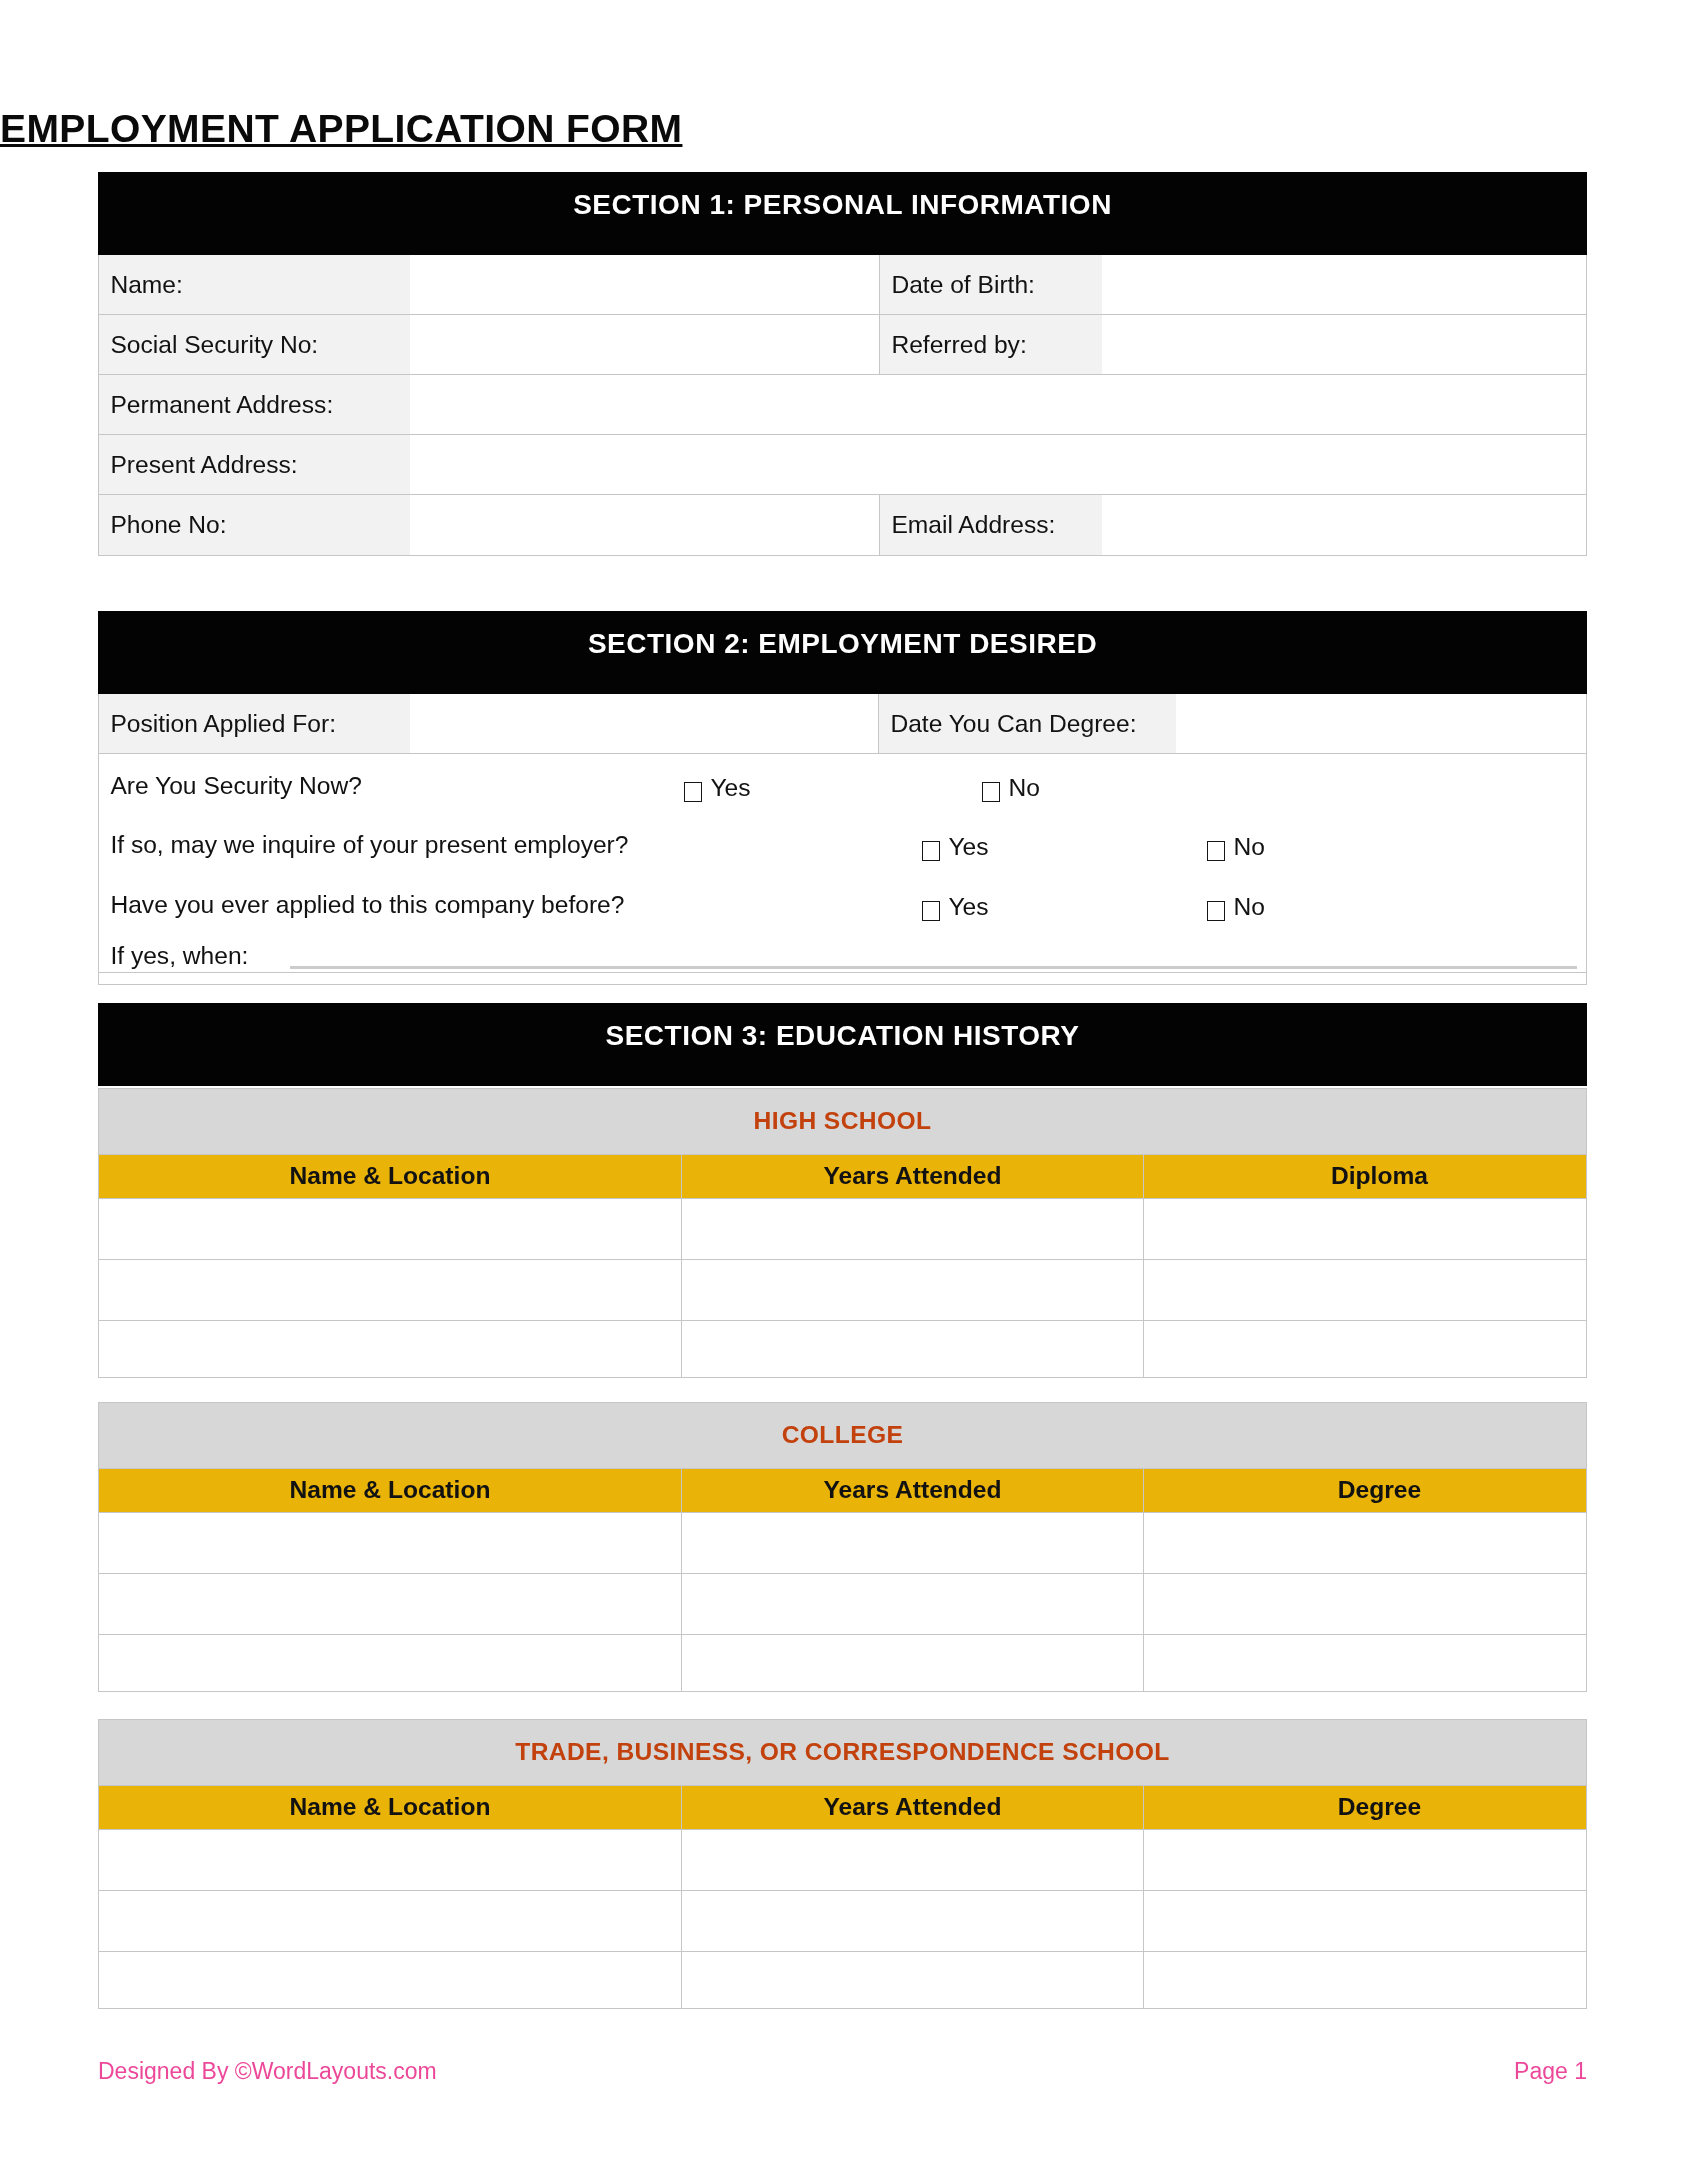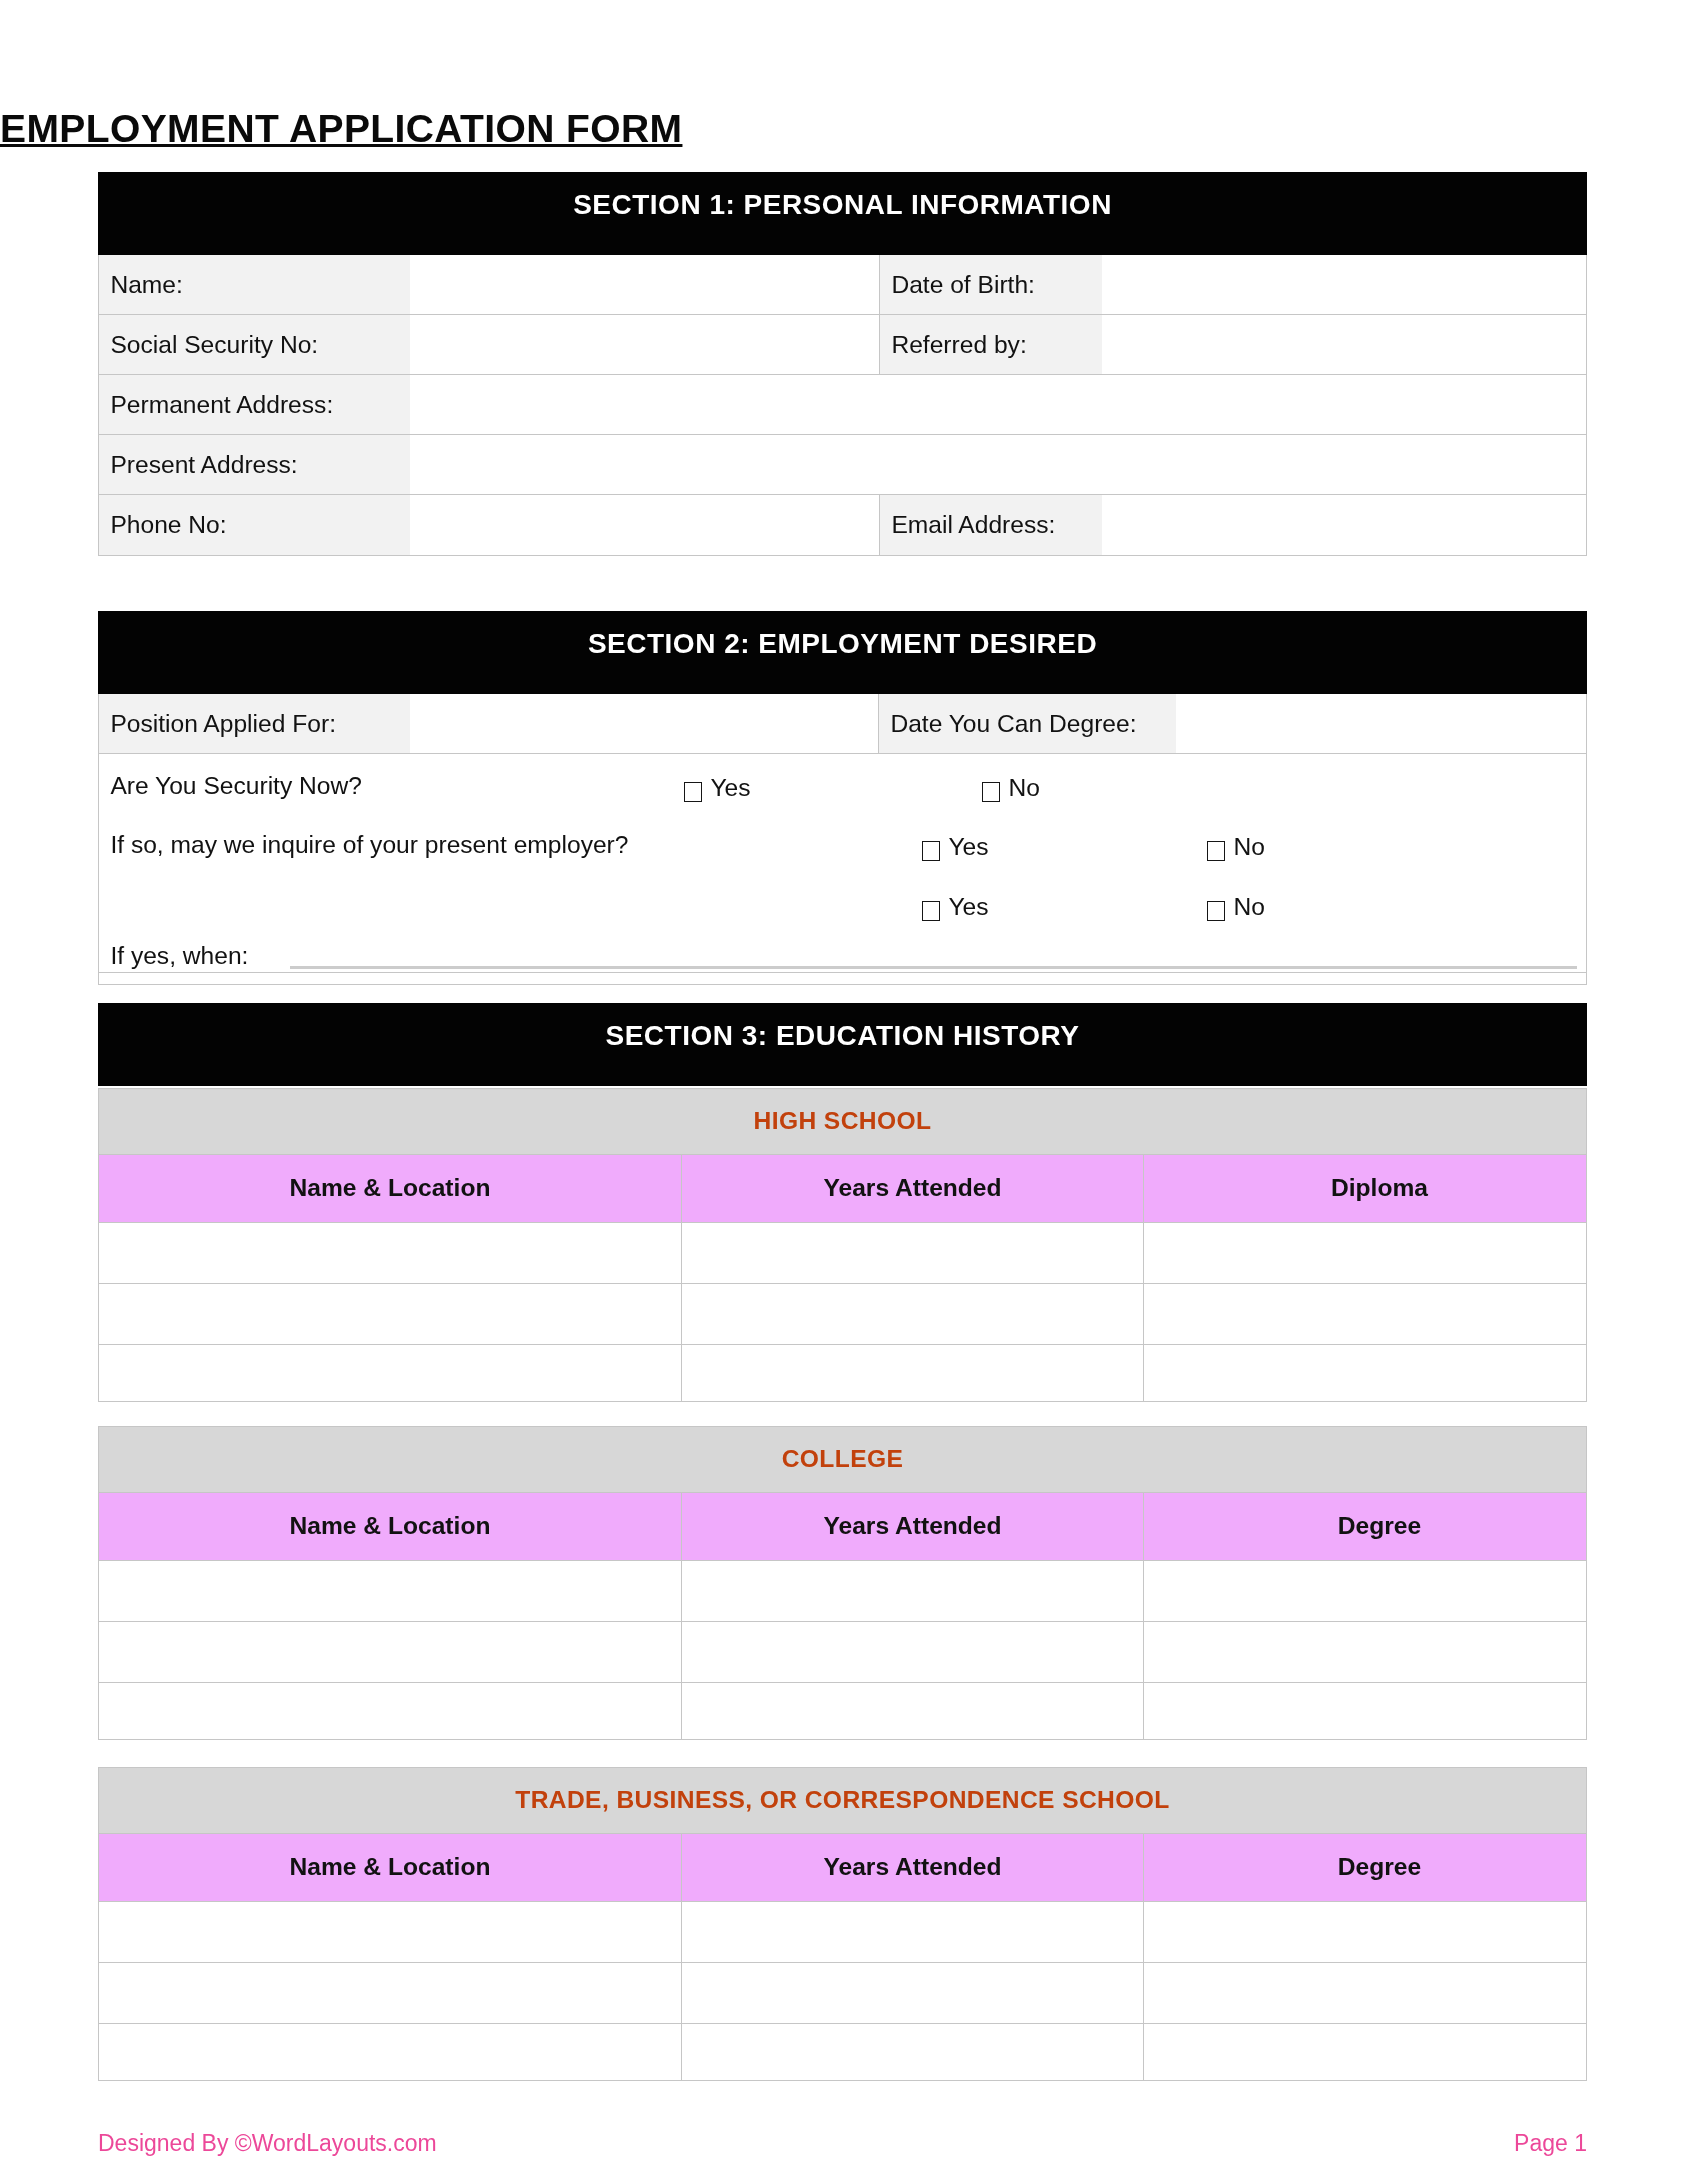--- a/index.html
+++ b/index.html
@@ -50,21 +50,21 @@
   .when-line{ position:absolute; left:191px; right:8.8px; top:212px; height:2.6px; background:#cccccc; }
   .thinrow{ height:10.5px; background:#fff; }
 
   
   .edu{ margin:0 98px; border:1.8px solid #c6c6c6; background:#fff; }
   .edu-band{
     height:66px; background:#d7d7d7; border-bottom:1.8px solid #c6c6c6;
     display:flex; align-items:center; justify-content:center;
     font-size:24.6px; font-weight:bold; color:#c2410c; letter-spacing:0.4px;
   }
-  .edu-head{ display:flex; height:68px; background:#f0abfc; border-bottom:1.8px solid #c6c6c6; }
+  .edu-head{ display:flex; height:44px; background:#eab308; border-bottom:1.8px solid #c6c6c6; }
   .edu-head .hcell{
     display:flex; align-items:center; justify-content:center;
     font-size:24.6px; font-weight:bold;
   }
   .edu-row{ display:flex; height:61px; border-bottom:1.8px solid #c6c6c6; }
   .edu-row.last{ height:56px; border-bottom:none; }
   .c1{ width:582px; } .c2{ width:462px; border-left:1.8px solid #c6c6c6; } .c3{ flex:1; border-left:1.8px solid #c6c6c6;padding-left:29px; }
 
   .gap-s2{ height:55px; } .gap-s3{ height:18.4px; } .gap-hs{ height:1.8px; }
   .gap-col{ height:24px; } .gap-tr{ height:27px; }
@@ -142,20 +142,21 @@
         <span class="opt yes">
           <span class="cb"></span>
           <span>Yes</span>
         </span>
         <span class="opt no">
           <span class="cb"></span>
           <span>No</span>
         </span>
       </div>
       <div class="qline q23" style="top:135px;">
+        <span class="qtext">Have you ever applied to this company before?</span>
         <span class="opt yes">
           <span class="cb"></span>
           <span>Yes</span>
         </span>
         <span class="opt no">
           <span class="cb"></span>
           <span>No</span>
         </span>
       </div>
       <div class="qline" style="top:186px;">

